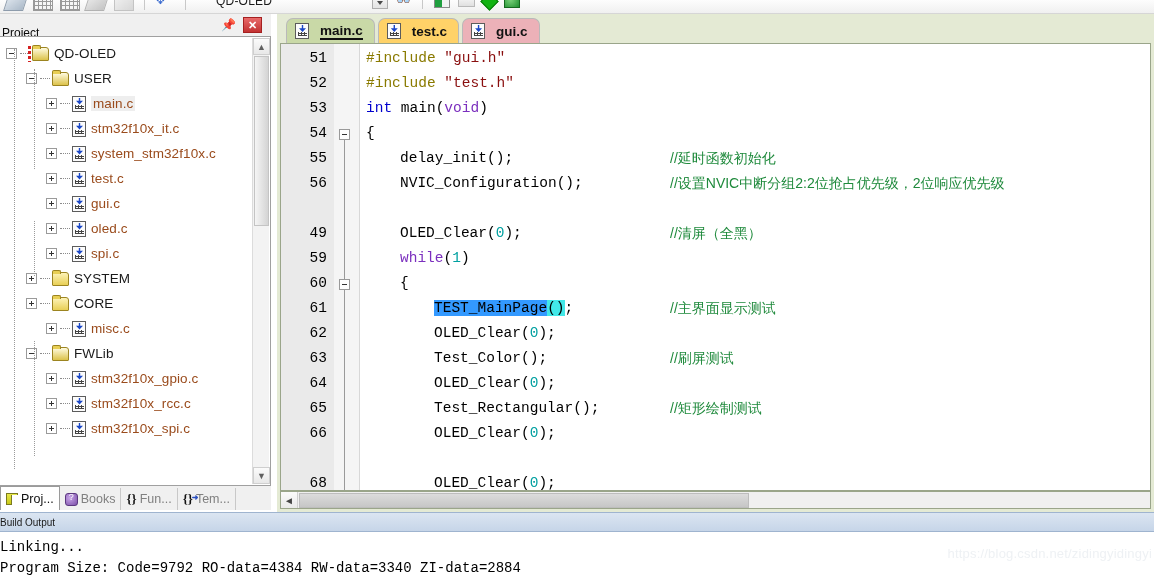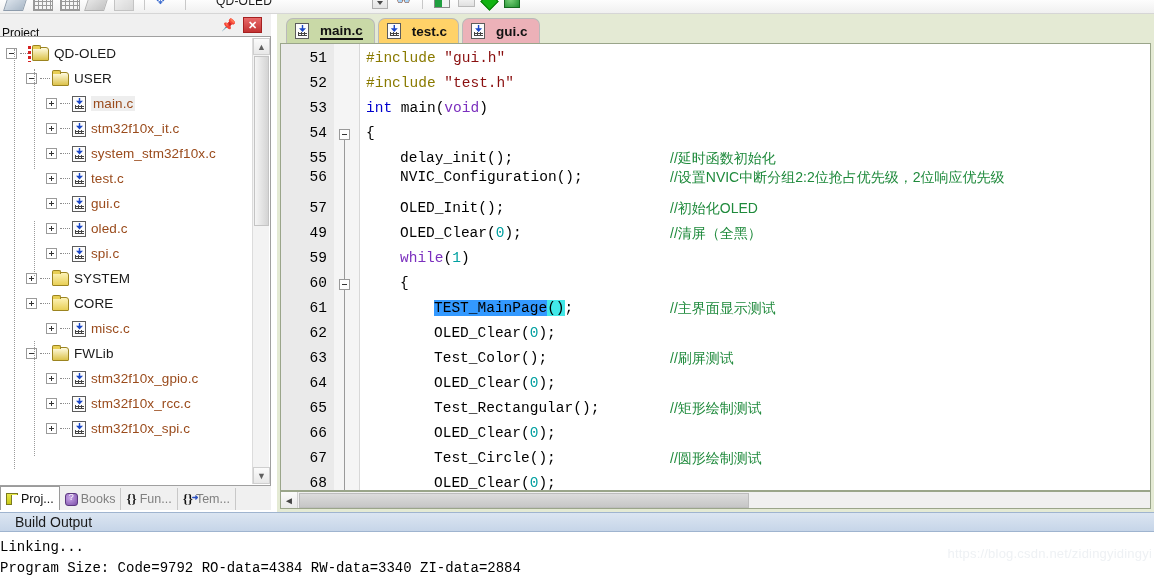--- a/index.html
+++ b/index.html
@@ -241,21 +241,21 @@
   .build-panel {
     position: absolute; left: 0; top: 512px; width: 1154px; height: 71px;
     background: #ffffff;
   }
   .bo-header {
     position: absolute; left: 0; top: 0; width: 1154px; height: 20px;
     background: linear-gradient(#dbe5f1,#c6d5e8);
     border-top: 1px solid #9fb4cf; border-bottom: 1px solid #9fb4cf;
     display: flex; align-items: center;
   }
-  .bo-title { font-size: 14px; color: #1a1a1a; padding-left: 15px; }
+  .bo-title { font-size: 10px; color: #1a1a1a; padding-left: 0; }
   .bo-body {
     position: absolute; left: 0; top: 21px; width: 1154px; height: 50px;
     background: #ffffff; padding-top: 4px;
   }
   .bo-line {
     font-family: "Liberation Mono", monospace; font-size: 14px; line-height: 21px;
     color: #000; white-space: pre; padding-left: 0px;
   }
   .watermark {
     position: absolute; right: 2px; top: 34px;
@@ -450,32 +450,30 @@
       <div class="foldbox" style="top:85px"></div>
       <div class="foldline" style="top:96px; height:150px"></div>
       <div class="foldbox" style="top:235px"></div>
       <div class="foldline" style="top:246px; height:200px"></div>
       <div class="code-area" id="code-area">
           <div class="cline" style="top: 2px;"><span class="lnum">51</span><span class="ctext" style="left: 85px;"><span class="pp">#include</span><span class="plain"> </span><span class="str">"gui.h"</span></span></div>
           <div class="cline" style="top: 27px;"><span class="lnum">52</span><span class="ctext" style="left: 85px;"><span class="pp">#include</span><span class="plain"> </span><span class="str">"test.h"</span></span></div>
           <div class="cline" style="top: 52px;"><span class="lnum">53</span><span class="ctext" style="left: 85px;"><span class="kw">int</span><span class="plain"> </span><span class="plain">main</span><span class="plain">(</span><span class="kw2">void</span><span class="plain">)</span></span></div>
           <div class="cline" style="top: 77px;"><span class="lnum">54</span><span class="ctext" style="left: 85px;"><span class="plain">{</span></span></div>
           <div class="cline" style="top: 102px;"><span class="lnum">55</span><span class="ctext" style="left: 119px;"><span class="plain">delay_init</span><span class="plain">();</span></span><span class="ccomment">//延时函数初始化</span></div>
-          <div class="cline" style="top: 121px;"><span class="lnum">56</span><span class="ctext" style="left: 119px;"><span class="plain">NVIC_Configuration</span><span class="plain">();</span></span><span class="ccomment">//设置NVIC中断分组2:2位抢占优先级，2位响应优先级</span></div>
-          <div class="cline" style="top: 152px;"><span class="lnum">57</span><span class="ctext" style="left: 119px;"><span class="plain">OLED_Init</span><span class="plain">();</span></span><span class="ccomment">//初始化OLED</span></div>
+          <div class="cline" style="top: 127px;"><span class="lnum">56</span><span class="ctext" style="left: 119px;"><span class="plain">NVIC_Configuration</span><span class="plain">();</span></span><span class="ccomment">//设置NVIC中断分组2:2位抢占优先级，2位响应优先级</span></div>
           <div class="cline" style="top: 177px;"><span class="lnum">49</span><span class="ctext" style="left: 119px;"><span class="plain">OLED_Clear</span><span class="plain">(</span><span class="num">0</span><span class="plain">);</span></span><span class="ccomment">//清屏（全黑）</span></div>
           <div class="cline" style="top: 202px;"><span class="lnum">59</span><span class="ctext" style="left: 119px;"><span class="kw2">while</span><span class="plain">(</span><span class="num">1</span><span class="plain">)</span></span></div>
           <div class="cline" style="top: 227px;"><span class="lnum">60</span><span class="ctext" style="left: 119px;"><span class="plain">{</span></span></div>
           <div class="cline" style="top: 252px;"><span class="lnum">61</span><span class="ctext" style="left: 153px;"><span class="sel-blue">TEST_MainPage</span><span class="sel-cyan">()</span><span class="plain">;</span></span><span class="ccomment">//主界面显示测试</span></div>
           <div class="cline" style="top: 277px;"><span class="lnum">62</span><span class="ctext" style="left: 153px;"><span class="plain">OLED_Clear</span><span class="plain">(</span><span class="num">0</span><span class="plain">);</span></span></div>
           <div class="cline" style="top: 302px;"><span class="lnum">63</span><span class="ctext" style="left: 153px;"><span class="plain">Test_Color</span><span class="plain">();</span></span><span class="ccomment">//刷屏测试</span></div>
           <div class="cline" style="top: 327px;"><span class="lnum">64</span><span class="ctext" style="left: 153px;"><span class="plain">OLED_Clear</span><span class="plain">(</span><span class="num">0</span><span class="plain">);</span></span></div>
           <div class="cline" style="top: 352px;"><span class="lnum">65</span><span class="ctext" style="left: 153px;"><span class="plain">Test_Rectangular</span><span class="plain">();</span></span><span class="ccomment">//矩形绘制测试</span></div>
           <div class="cline" style="top: 377px;"><span class="lnum">66</span><span class="ctext" style="left: 153px;"><span class="plain">OLED_Clear</span><span class="plain">(</span><span class="num">0</span><span class="plain">);</span></span></div>
-          <div class="cline" style="top: 402px;"><span class="lnum">67</span><span class="ctext" style="left: 153px;"><span class="plain">Test_Circle</span><span class="plain">();</span></span><span class="ccomment">//圆形绘制测试</span></div>
           <div class="cline" style="top: 427px;"><span class="lnum">68</span><span class="ctext" style="left: 153px;"><span class="plain">OLED_Clear</span><span class="plain">(</span><span class="num">0</span><span class="plain">);</span></span></div>
         </div>
     </div>
 
     <div class="ed-hscroll">
       <div class="hs-left">◄</div>
       <div class="hs-thumb"></div>
     </div>
   </div>
 

